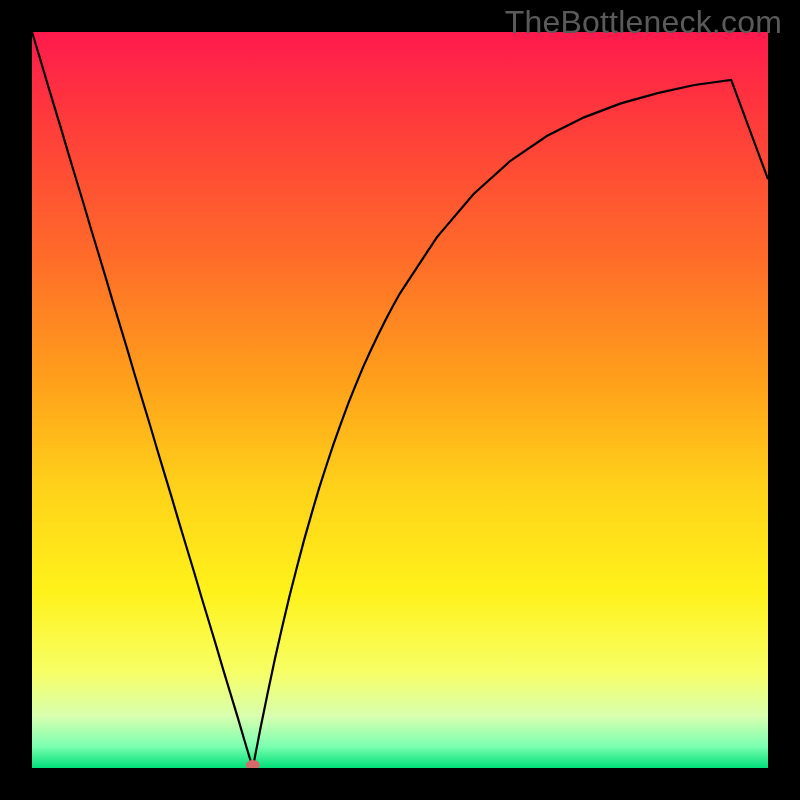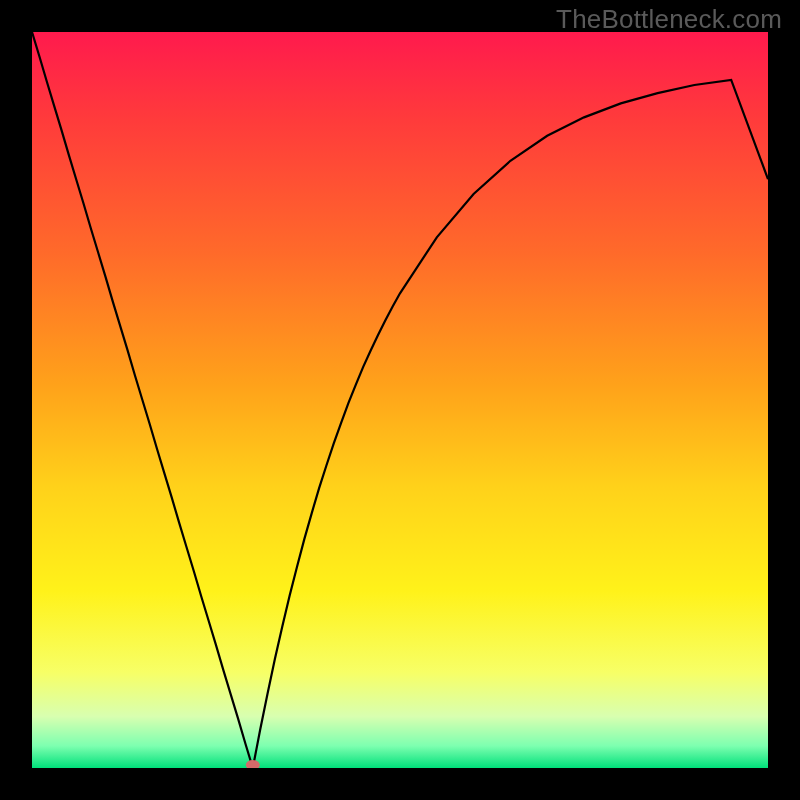--- a/index.html
+++ b/index.html
@@ -8,21 +8,21 @@
     position: relative;
     width: 800px;
     height: 800px;
     background: #000;
   }
   .watermark {
     position: absolute;
     top: 4px;
     right: 18px;
     font-family: Arial, Helvetica, sans-serif;
-    font-size: 26px;
+    font-size: 32px;
     font-weight: 400;
     color: #5a5a5a;
     letter-spacing: 0.2px;
     z-index: 3;
   }
   .plot-area {
     position: absolute;
     left: 32px;
     top: 32px;
     width: 736px;

